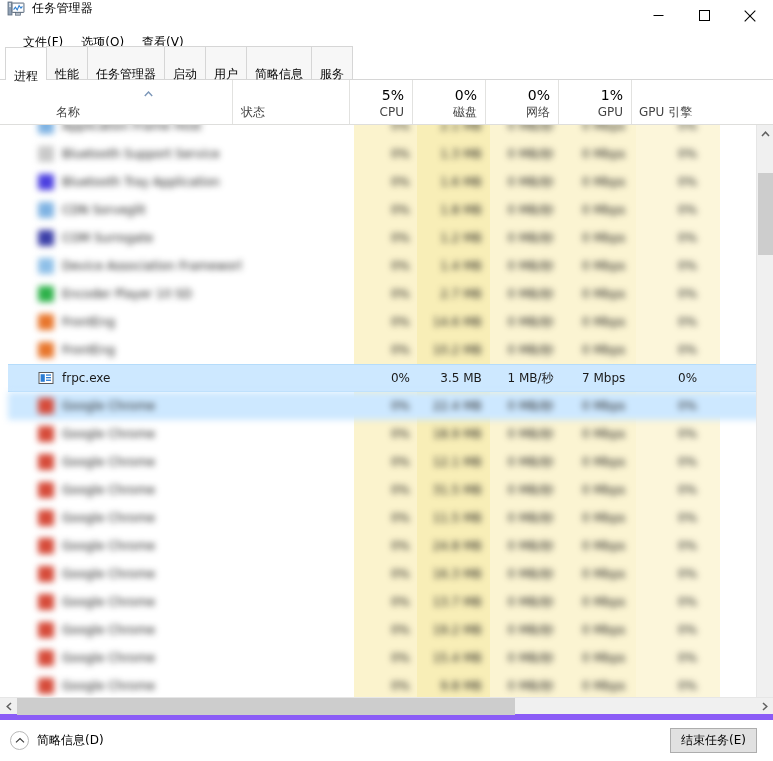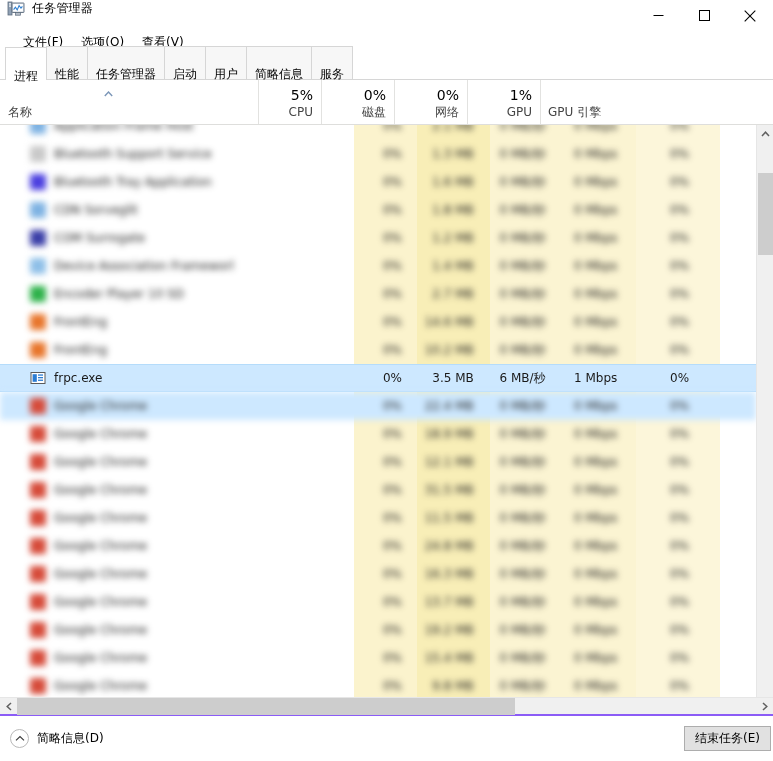--- a/index.html
+++ b/index.html
@@ -131,22 +131,23 @@
   .col {
     box-sizing: border-box;
     position: relative;
     display: flex;
     flex-direction: column;
     justify-content: flex-end;
     padding-bottom: 5px;
     border-right: 1px solid #e2e2e0;
   }
   .col.name {
-    width: 259px;
-    padding-left: 8px;
+    width: 193px;
+    padding-left: 16px;
+    margin-left: 40px;
   }
   .col.status {
     width: 117px;
     padding-left: 8px;
   }
   .col.metric {
     width: 63px;
     align-items: flex-end;
     padding-right: 8px;
   }
@@ -180,21 +181,21 @@
 
   
   .listwrap {
     flex: 1;
     position: relative;
     overflow: hidden;
     background: #ffffff;
   }
   .list {
     position: absolute;
-    left: 0; top: 0;
+    left: 8px; top: 0;
     width: 756px;
     height: 100%;
   }
   .row {
     height: 28px;
     display: flex;
     align-items: center;
     position: relative;
     box-sizing: border-box;
   }
@@ -307,23 +308,23 @@
     background: #cdcdcd;
   }
 
   
   .footer {
     height: 47px;
     min-height: 47px;
     background: #ffffff;
     display: flex;
     align-items: center;
-    padding: 0 2px 0 10px;
-    box-sizing: border-box;
-    border-top: 2px solid #8b5cf6;
+    padding: 0 16px 0 10px;
+    box-sizing: border-box;
+    border-top: 6px solid #8b5cf6;
   }
   .fewer-btn {
     display: flex;
     align-items: center;
     gap: 8px;
   }
   .chev-circle {
     width: 19px;
     height: 19px;
     border-radius: 50%;
@@ -413,20 +414,23 @@
   <div class="colheader">
     <div class="col name">
       <span class="sort-arrow">
         <svg width="9" height="6" viewBox="0 0 9 6">
           <polyline points="0.8,5 4.5,1 8.2,5" fill="none" stroke="#7b96b8" stroke-width="1.4"></polyline>
         </svg>
       </span>
       <span class="col-label">名称</span>
     </div>
 
+    <div class="col status">
+      <span class="col-label">状态</span>
+    </div>
 
     <div class="col metric">
       <span class="col-pct">5%</span>
       <span class="col-label">CPU</span>
     </div>
 
 
     <div class="col metric wide">
       <span class="col-pct">0%</span>
       <span class="col-label">磁盘</span>
@@ -580,22 +584,22 @@
                 <rect x="2.6" y="4.2" width="4.2" height="7.6" fill="#2b7cd3"></rect>
                 <rect x="8" y="4.4" width="5" height="1.3" fill="#2b7cd3"></rect>
                 <rect x="8" y="7" width="5" height="1.3" fill="#2b7cd3"></rect>
                 <rect x="8" y="9.6" width="5" height="1.3" fill="#2b7cd3"></rect>
               </svg></span>
             <span class="proc-label">frpc.exe</span>
           </div>
           <div class="cell-status"></div>
           <div class="cell-metric">0%</div>
           <div class="cell-metric wide">3.5 MB</div>
-          <div class="cell-metric wide">6 MB/秒</div>
-          <div class="cell-metric wide">1 Mbps</div>
+          <div class="cell-metric wide">1 MB/秒</div>
+          <div class="cell-metric wide">7 Mbps</div>
           <div class="cell-metric wide">0%</div>
           <div class="cell-gpueng"></div>
         </div>
         <div class="row blurred" style="background: rgb(205, 232, 255);">
           <div class="cell-name">
             <span class="proc-icon" style="background: rgb(214, 75, 58);"></span>
             <span class="proc-label">Google Chrome</span>
           </div>
           <div class="cell-status"></div>
           <div class="cell-metric">0%</div>

